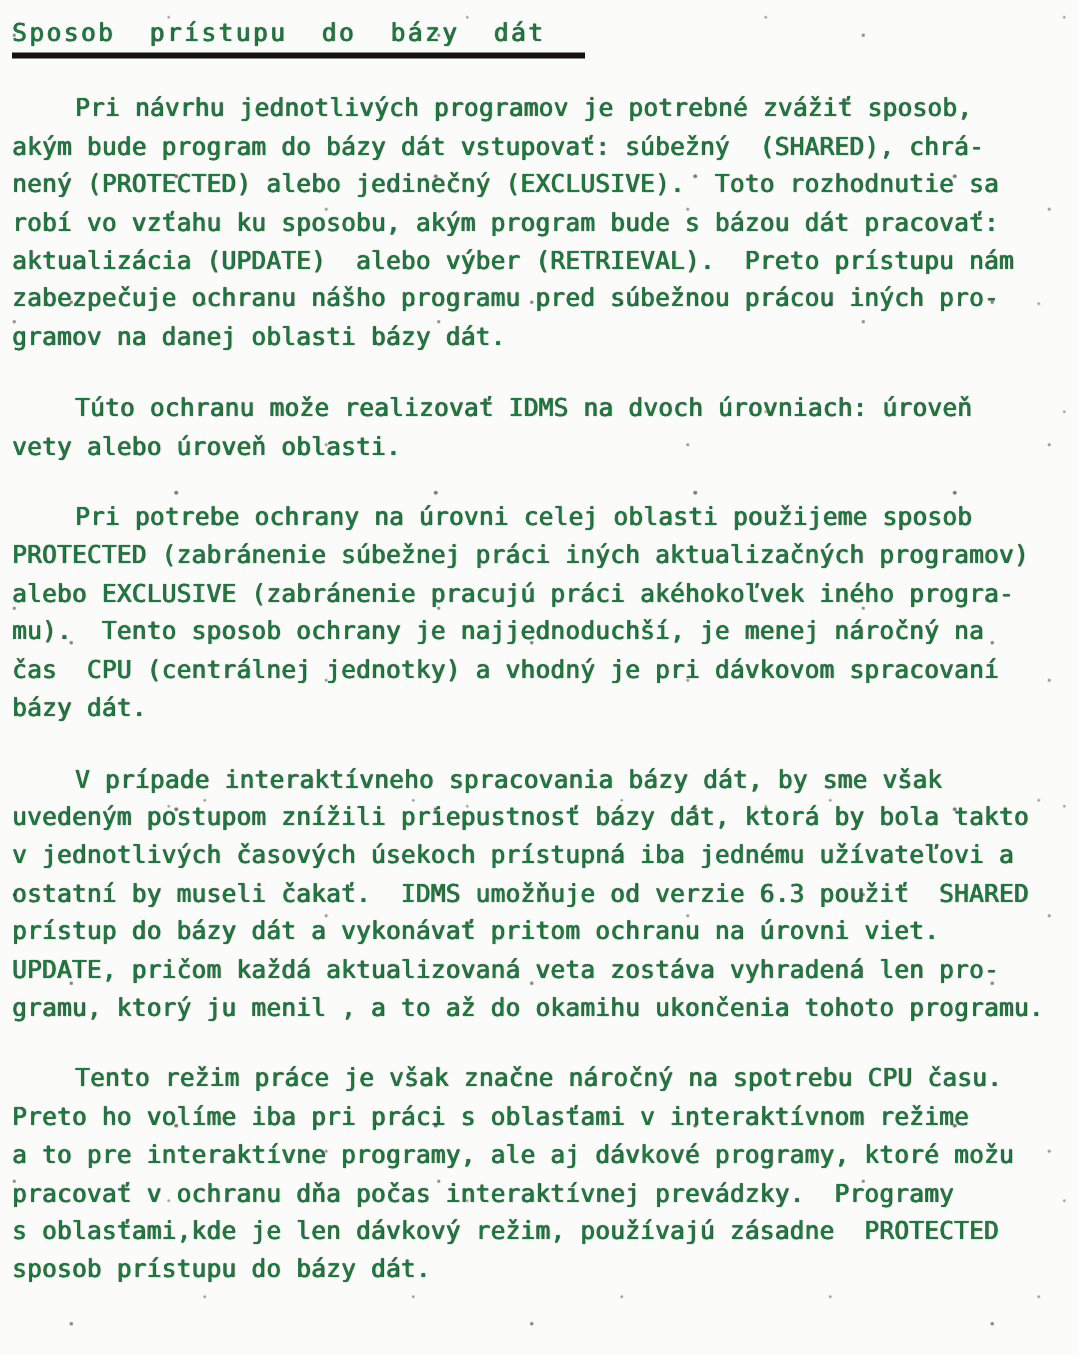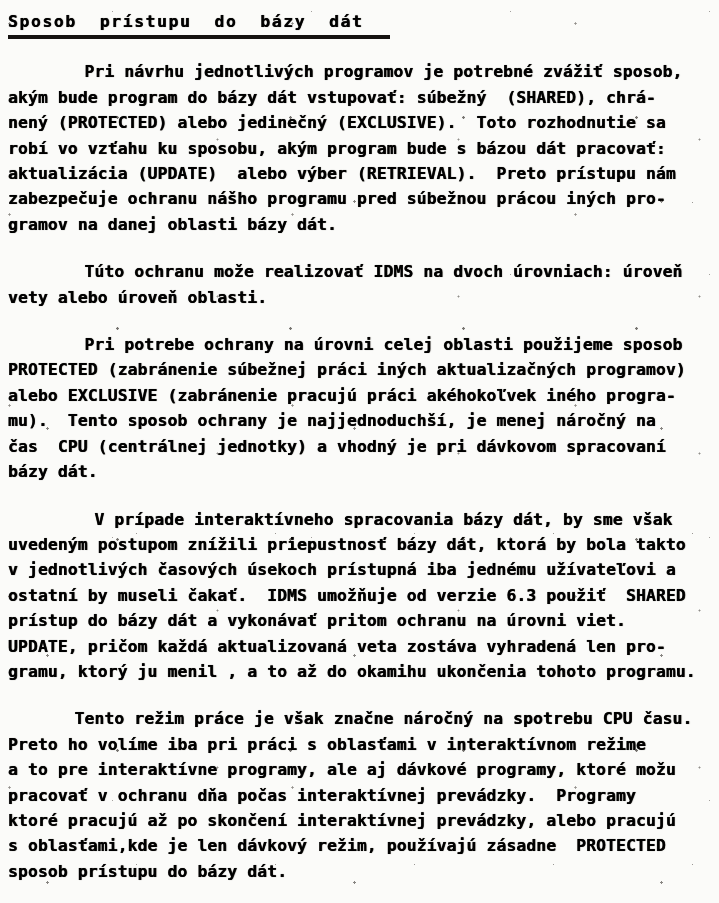--- a/index.html
+++ b/index.html
@@ -10,24 +10,24 @@
     overflow: hidden;
     background: #fbfbf9;
   }
   .page {
     position: relative;
     width: 719px;
     height: 903px;
     box-sizing: border-box;
     padding: 7px 2px 0 8px;
     font-family: "DejaVu Sans Mono", "Liberation Mono", monospace;
-    font-weight: bold;
+    font-weight: normal;
     font-size: 16.4px;
     line-height: 25.4px;
-    color: #000000;
+    color: #15803d;
     text-shadow: 0.4px 0.3px 0.7px rgba(20,16,12,0.85), -0.2px 0.1px 0.4px rgba(20,16,12,0.55);
     letter-spacing: 0.1px;
   }
   .title-wrap {
     margin: 2px 0 20px 0;
   }
   .doc-title {
     display: inline-block;
     white-space: pre;
     letter-spacing: 1.6px;
@@ -37,21 +37,20 @@
   }
   .para {
     margin: 0 0 22px 0;
   }
   .line {
     white-space: pre-wrap;
     min-height: 25.4px;
   }
   .line.indent {
     padding-left: 42px;
-    text-align: center;
   }
   
   .noise {
     position: absolute;
     inset: 0;
     pointer-events: none;
     background-image:
       radial-gradient(circle 1.5px, rgba(30,25,20,0.75) 0 1px, transparent 1.5px),
       radial-gradient(circle 1.2px, rgba(30,25,20,0.6) 0 0.8px, transparent 1.2px),
       radial-gradient(circle 1px,  rgba(30,25,20,0.5) 0 0.7px, transparent 1px),
@@ -104,19 +103,18 @@
     <div class="line">prístup do bázy dát a vykonávať pritom ochranu na úrovni viet.</div>
     <div class="line">UPDATE, pričom každá aktualizovaná veta zostáva vyhradená len pro-</div>
     <div class="line">gramu, ktorý ju menil , a to až do okamihu ukončenia tohoto programu.</div>
   </div>
 
   <div class="para">
     <div class="line indent">Tento režim práce je však značne náročný na spotrebu CPU času.</div>
     <div class="line">Preto ho volíme iba pri práci s oblasťami v interaktívnom režime</div>
     <div class="line">a to pre interaktívne programy, ale aj dávkové programy, ktoré možu</div>
     <div class="line">pracovať v ochranu dňa počas interaktívnej prevádzky.  Programy</div>
-    <div class="line">ktoré pracujú až po skončení interaktívnej prevádzky, alebo pracujú</div>
     <div class="line">s oblasťami,kde je len dávkový režim, používajú zásadne  PROTECTED</div>
     <div class="line">sposob prístupu do bázy dát.</div>
   </div>
 
   <div class="noise"></div>
 </div>
 
 </body></html>

